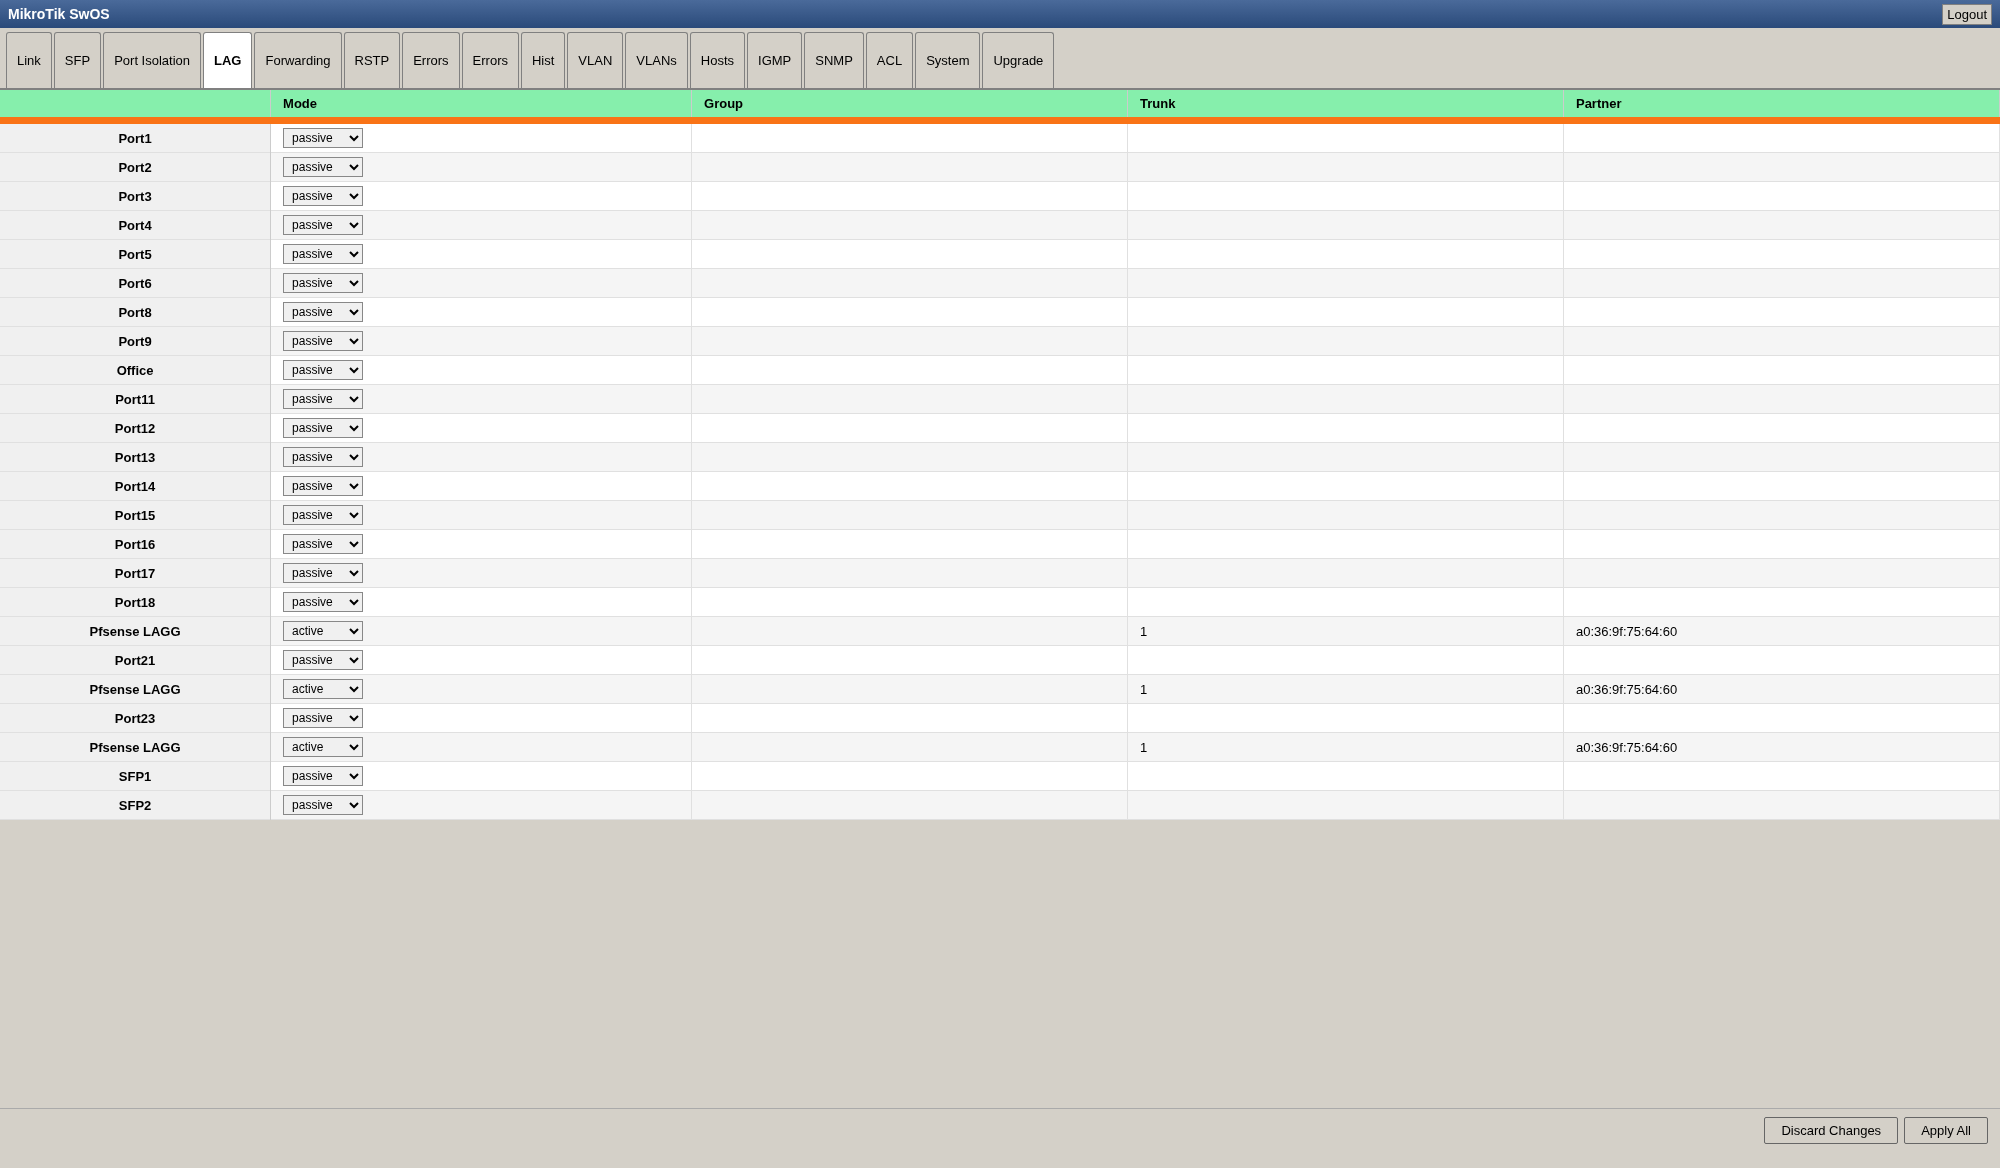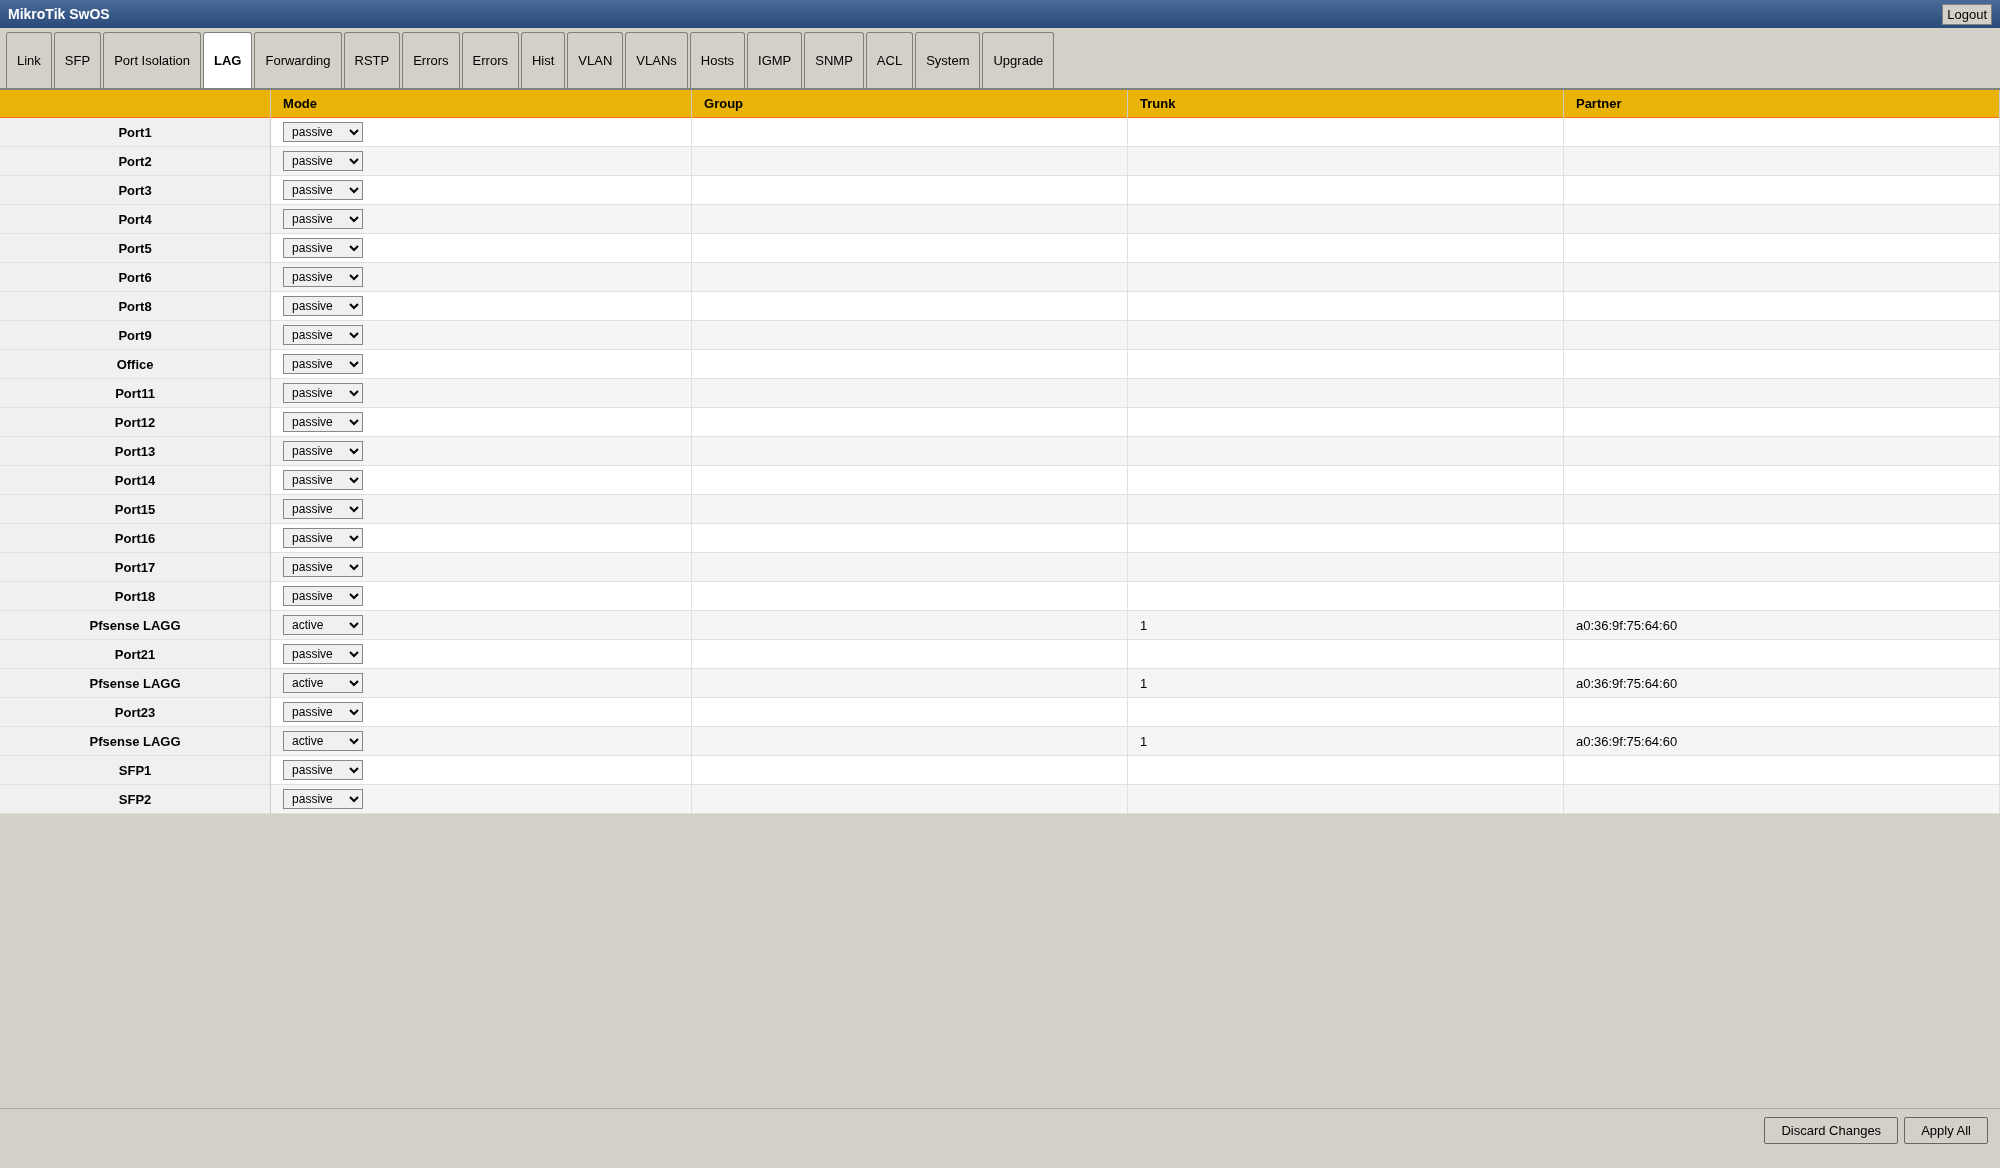--- a/index.html
+++ b/index.html
@@ -55,22 +55,22 @@
       margin: 0;
       padding: 0;
     }
     
     table {
       width: 100%;
       border-collapse: collapse;
     }
     
     thead tr {
-      background: #eab308;
-      border-bottom: 1px solid #f97316;
+      background: #86efac;
+      border-bottom: 7px solid #f97316;
     }
     
     thead th {
       padding: 6px 12px;
       text-align: left;
       font-weight: bold;
       font-size: 13px;
       border-right: 1px solid #ccc;
     }
     

